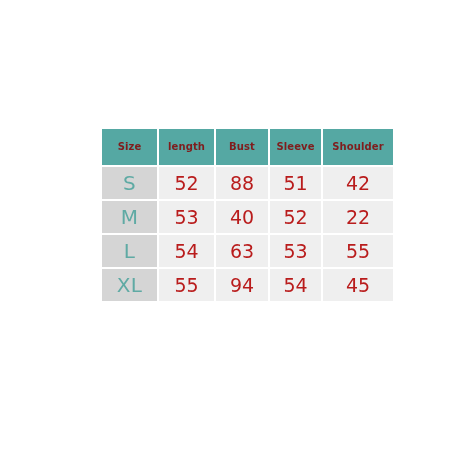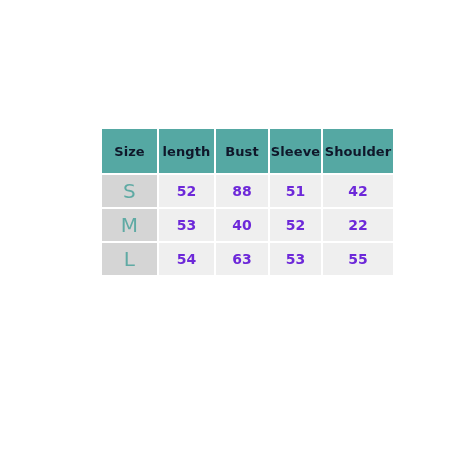--- a/index.html
+++ b/index.html
@@ -42,38 +42,38 @@
   #size-chart td {
     margin: 0;
     padding: 0;
     border: 0;
     text-align: center;
     vertical-align: middle;
   }
 
   
   #size-chart thead th {
-    height: 44px;
+    height: 36px;
     background: #55a8a3;
-    color: #0f172a;
-    font-size: 13px;
+    color: #7f1d1d;
+    font-size: 10px;
     font-weight: bold;
     letter-spacing: 0.1px;
     line-height: 1;
   }
 
   
   #size-chart tbody tr { height: 32px; }
 
   #size-chart tbody td {
     height: 32px;
     background: #efefef;
-    color: #6d28d9;
-    font-size: 14px;
-    font-weight: bold;
+    color: #b91c1c;
+    font-size: 19px;
+    font-weight: normal;
     line-height: 1;
   }
 
   
   #size-chart tbody td.size-cell {
     background: #d5d5d5;
     color: #5faaa4;
     font-size: 20px;
     font-weight: normal;
     letter-spacing: 0.4px;
@@ -118,16 +118,23 @@
         <td>52</td>
         <td>22</td>
       </tr>
       <tr>
         <td class="size-cell">L</td>
         <td>54</td>
         <td>63</td>
         <td>53</td>
         <td>55</td>
       </tr>
+      <tr>
+        <td class="size-cell">XL</td>
+        <td>55</td>
+        <td>94</td>
+        <td>54</td>
+        <td>45</td>
+      </tr>
     </tbody>
   </table>
 
 </div>
 
 </body></html>

